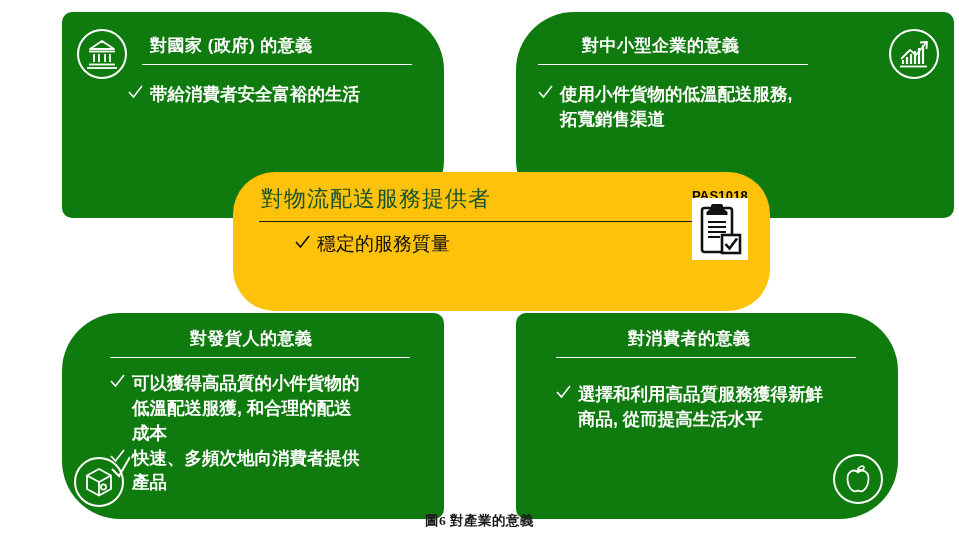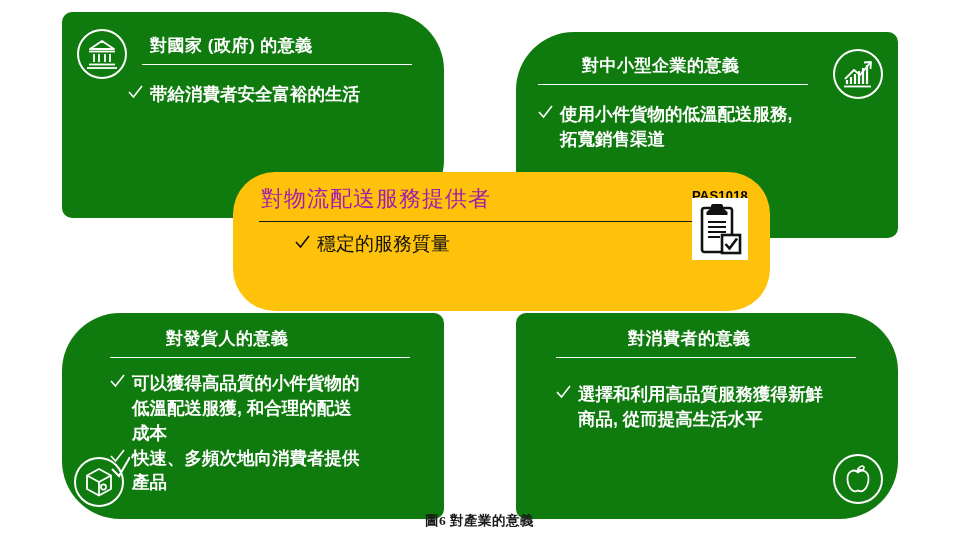--- a/index.html
+++ b/index.html
@@ -16,22 +16,22 @@
   }
 
   
   .panel {
     position: absolute;
     background: #0F7A0E;
     color: #ffffff;
   }
   .panel-tl { left: 62px;  top: 12px;  width: 382px; height: 206px;
               border-radius: 10px 58px 58px 10px; text-align: center; }
-  .panel-tr { left: 516px; top: 12px;  width: 382px; height: 206px;
-              border-radius: 58px 10px 10px 58px; margin-top: 20px; }
+  .panel-tr { left: 516px; top: 12px;  width: 438px; height: 206px;
+              border-radius: 58px 10px 10px 58px; }
   .panel-bl { left: 62px;  top: 313px; width: 382px; height: 206px;
               border-radius: 58px 10px 10px 58px; }
   .panel-br { left: 516px; top: 313px; width: 382px; height: 206px;
               border-radius: 10px 58px 58px 10px; }
 
   .panel-center {
     position: absolute;
     left: 233px; top: 172px; width: 537px; height: 139px;
     background: #FFC20A;
     color: #111111;
@@ -73,21 +73,21 @@
     top: 2px;
   }
   .chk svg { display: block; }
   .btxt { display: block; }
 
   
   .center-title {
     position: absolute;
     left: 28px; top: 12px;
     font-size: 22px;
-    color: #a21caf;
+    color: #14532d;
     white-space: nowrap;
     letter-spacing: 1px;
   }
   .center-rule {
     position: absolute;
     left: 26px; top: 49px; width: 440px;
     height: 0;
     border-top: 1.6px solid #1a1a1a;
   }
   .center-bullets {
@@ -199,21 +199,21 @@
     <div class="circ-icon" style="left:10px; bottom:6px;">
       <svg width="58" height="58" viewBox="0 0 58 58">
         <circle cx="27" cy="31" r="24" fill="none" stroke="#fff" stroke-width="2"></circle>
         <path d="M27 18 L39 24.5 L39 38 L27 44.5 L15 38 L15 24.5 Z" fill="none" stroke="#fff" stroke-width="1.8" stroke-linejoin="round"></path>
         <path d="M15 24.5 L27 31 L39 24.5" fill="none" stroke="#fff" stroke-width="1.8" stroke-linejoin="round"></path>
         <line x1="27" y1="31" x2="27" y2="44.5" stroke="#fff" stroke-width="1.8"></line>
         <circle cx="31.5" cy="36" r="2.6" fill="none" stroke="#fff" stroke-width="1.6"></circle>
         <polyline points="40,18 47,25 58,6" fill="none" stroke="#fff" stroke-width="2"></polyline>
       </svg>
     </div>
-    <div class="head" style="left:104px; top:14px;">對發貨人的意義</div>
+    <div class="head" style="left:128px; top:14px;">對發貨人的意義</div>
     <div class="rule" style="left:48px; top:44px; width:300px;"></div>
     <div class="bullets" style="left:48px; top:58px; width:330px;">
       <div class="bullet">
         <span class="chk">
           <svg width="15" height="16" viewBox="0 0 15 16">
               <polyline points="1,8 5.5,13 14,2" fill="none" stroke="#fff" stroke-width="1.6"></polyline>
             </svg>
         </span>
         <span>
           <span class="btxt">可以獲得高品質的小件貨物的</span>

